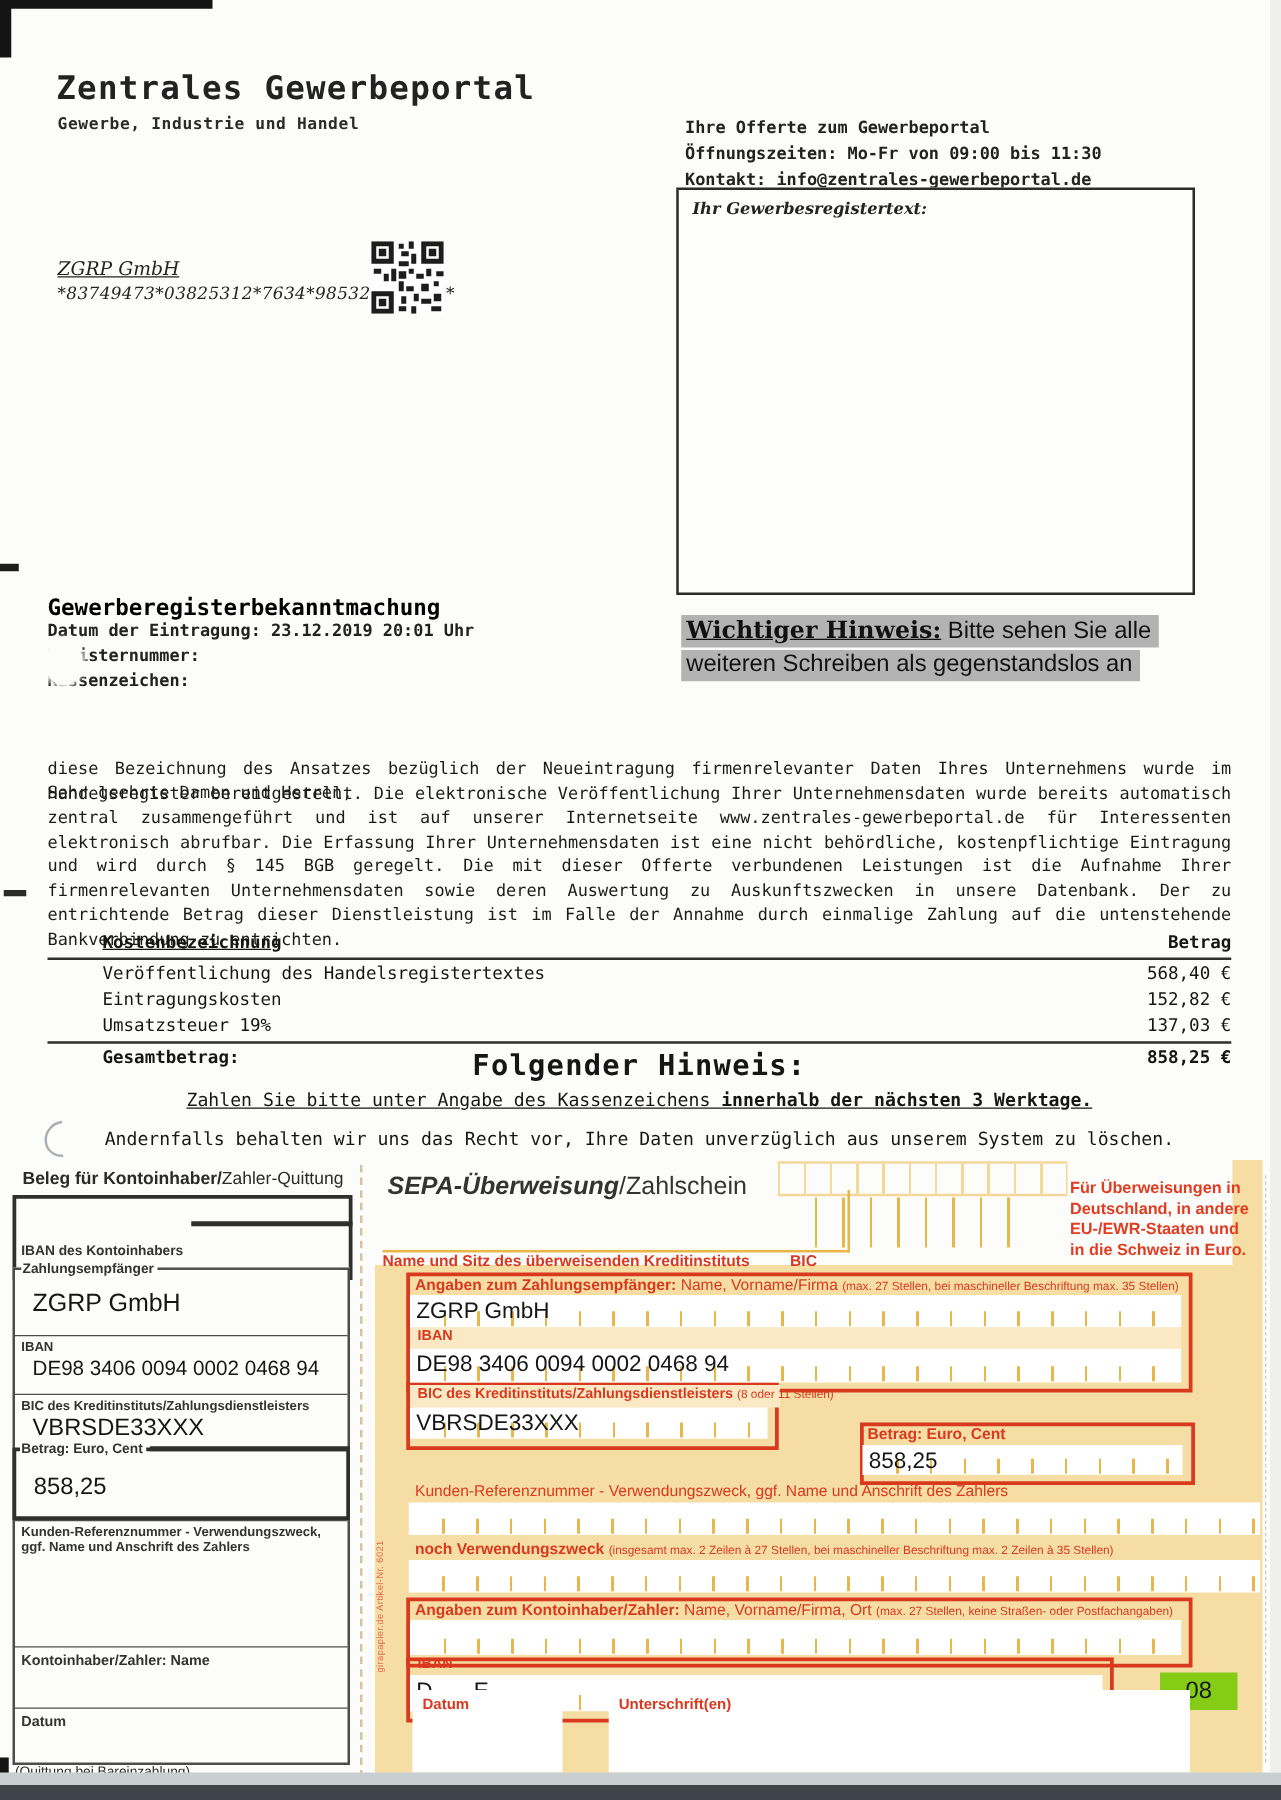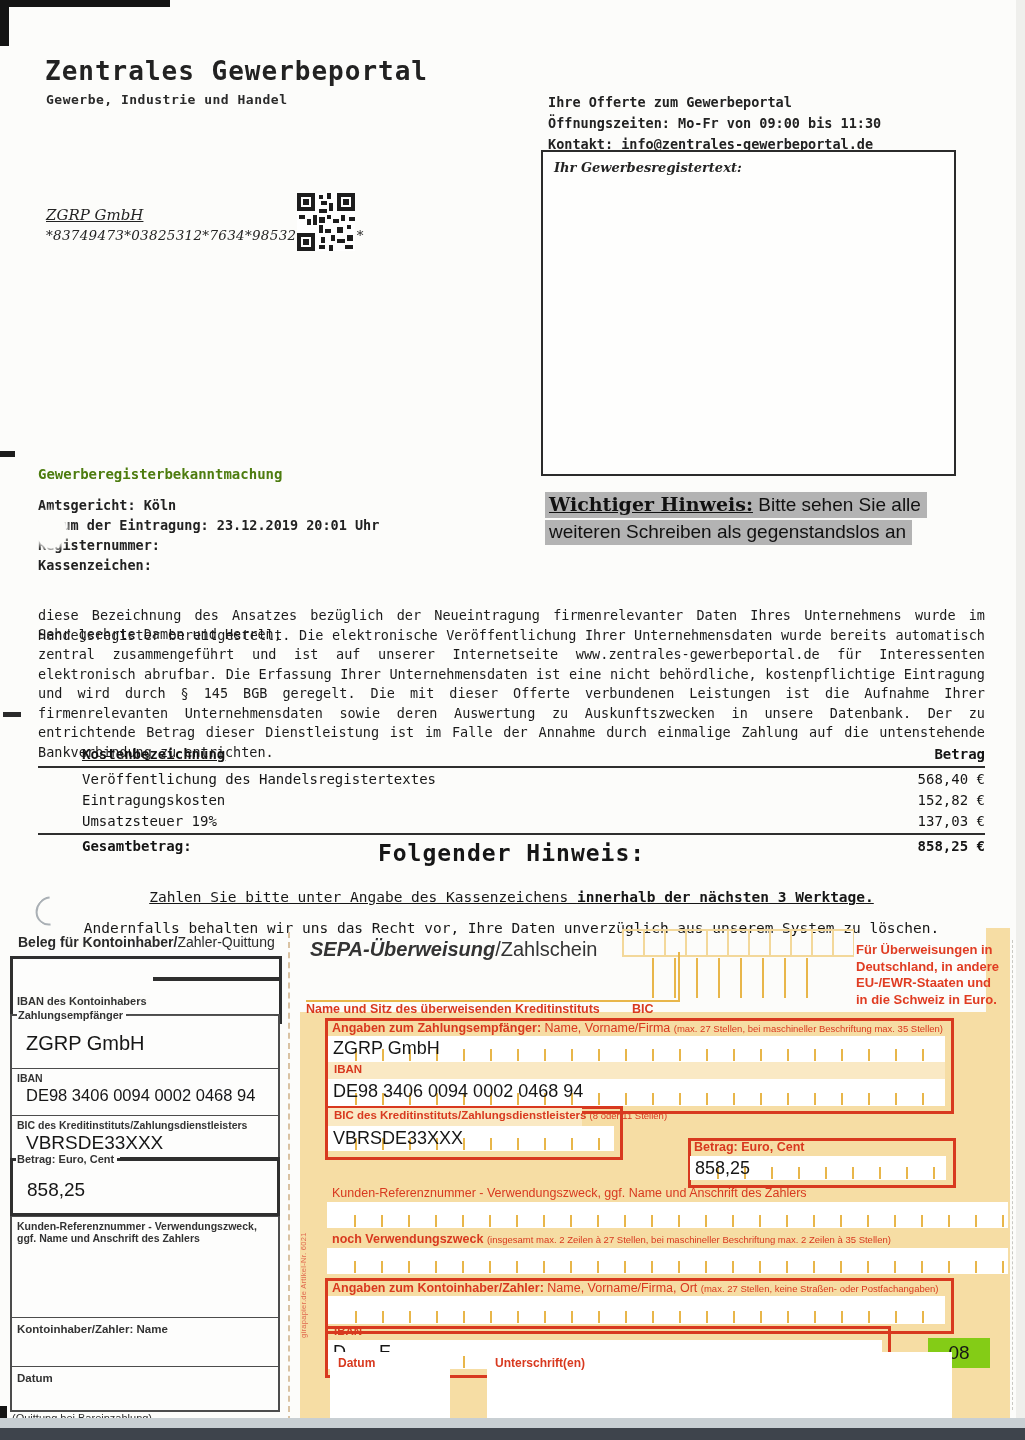--- a/index.html
+++ b/index.html
@@ -27,21 +27,21 @@
   #title{left:45px;top:56px;font-size:26px;font-weight:bold;letter-spacing:1px;color:#222;}
   #subtitle{left:46px;top:92px;font-size:13px;font-weight:bold;letter-spacing:.5px;color:#2a2a2a;}
   #contact{left:548px;top:92px;font-size:13.5px;font-weight:bold;line-height:21px;color:#222;}
   #register-box{left:541px;top:150px;width:411px;height:322px;border:2px solid #2b2b2b;background:#fefefd;}
   #register-label{left:11px;top:8px;font-size:13px;font-weight:bold;color:#232323;}
   #recipient-name{left:46px;top:206px;font-size:15px;text-decoration:underline;color:#232323;}
   #recipient-code{left:46px;top:227px;font-size:13.5px;letter-spacing:.3px;color:#232323;}
   #qr{left:297px;top:193px;width:58px;height:58px;}
 
   
-  #ann-title{left:38px;top:466px;font-size:14px;font-weight:bold;color:#4d7c0f;}
+  #ann-title{left:38px;top:476px;font-size:18px;font-weight:bold;color:#000000;}
   #ann-lines{left:38px;top:495px;font-size:13.5px;font-weight:bold;line-height:20px;color:#222;}
   #blob{left:36px;top:512px;width:30px;height:36px;background:#fcfcfa;border-radius:50%;
         box-shadow:0 0 4px 2px #fcfcfa;}
 
   
   #hinweis{left:545px;top:492px;width:400px;}
   #hinweis .hl{display:inline-block;background:#b3b3b3;padding:1px 6px 2px 4px;font-size:19px;color:#111;}
   #hinweis .lbl{font-family:"DejaVu Serif",serif;font-weight:bold;text-decoration:underline;}
   #hinweis .l2{margin-top:2px;}
 
@@ -54,21 +54,21 @@
   #cost{left:38px;top:744px;width:947px;font-size:14px;color:#151515;}
   #cost .row{display:flex;justify-content:space-between;line-height:21px;margin-left:44px;}
   #cost .hdr span:first-child{font-weight:bold;text-decoration:underline;}
   #cost .hdr span:last-child{font-weight:bold;}
   #cost .sep{border-top:2px solid #2e2e2e;margin:1px 0;}
   #cost .total{font-weight:bold;}
 
   
   #fh{left:38px;top:840px;width:947px;text-align:center;color:#161616;}
   #fh-title{font-size:23px;font-weight:bold;letter-spacing:1px;}
-  #fh-l1{font-size:14.5px;margin-top:23px;text-decoration:underline;}
+  #fh-l1{font-size:14.5px;margin-top:7px;text-decoration:underline;}
   #fh-l1 b{font-weight:bold;}
   #fh-l2{font-size:14.5px;margin-top:15px;}
 
   
   #slip-sep{left:288px;top:932px;height:490px;border-left:2px dashed #d9c2a2;}
   #slip-title{left:18px;top:934px;font-size:14px;color:#2a2a2a;}
   #slip-title b{font-weight:bold;}
   .lblrow{display:flex;align-items:center;}
   .lblrow .fill{flex:1;height:4px;background:#2f2f2f;margin-left:3px;}
   .lblrow .fill.thin{height:1px;background:#555;}
@@ -205,21 +205,20 @@
         <rect x="20" y="23" width="4" height="2"></rect>
         <rect x="25" y="21" width="3" height="3"></rect>
       <rect x="11" y="26" width="3" height="2"></rect>
         <rect x="16" y="26" width="2" height="3"></rect>
         <rect x="24" y="26" width="4" height="2"></rect>
     </g>
   </svg>
 
   <div class="abs mono" id="ann-title">Gewerberegisterbekanntmachung</div>
   <div class="abs mono" id="ann-lines">
-    <div>Amtsgericht: Köln</div>
     <div>Datum der Eintragung: 23.12.2019 20:01 Uhr</div>
     <div>Registernummer:</div>
     <div>Kassenzeichen:</div>
   </div>
   <div class="abs" id="blob"></div>
 
   <div class="abs sans" id="hinweis">
     <div class="hl"><span class="lbl">Wichtiger Hinweis:</span><span> Bitte sehen Sie alle</span></div>
     <div class="hl l2">weiteren Schreiben als gegenstandslos an</div>
   </div>
@@ -326,21 +325,21 @@
     <div class="ticks"></div>
     <div class="fval sans">ZGRP GmbH</div>
   </div>
   <div class="ostrip" style="left:328px;top:1062px;width:617px;height:17px;">
     <div class="oslbl sans">IBAN</div>
   </div>
   <div class="wrow" style="left:328px;top:1079px;width:617px;height:27px;">
     <div class="ticks"></div>
     <div class="fval sans">DE98 3406 0094 0002 0468 94</div>
   </div>
-  <div class="ostrip" style="left:328px;top:1108px;width:254px;height:18px;">
+  <div class="ostrip" style="left:328px;top:1108px;width:296px;height:18px;">
     <div class="oslbl sans" style="white-space:nowrap;"><span>BIC des Kreditinstituts/Zahlungsdienstleisters </span><span style="font-weight:normal;font-size:9.5px;">(8 oder 11 Stellen)</span></div>
   </div>
   <div class="wrow" style="left:328px;top:1126px;width:286px;height:25px;">
     <div class="ticks"></div>
     <div class="fval sans">VBRSDE33XXX</div>
   </div>
 
   <div class="rbox" id="betragbox"></div>
   <div class="flabel sans" id="betrag-label"><b>Betrag: Euro, Cent</b></div>
   <div class="wrow" id="betrag-row">

